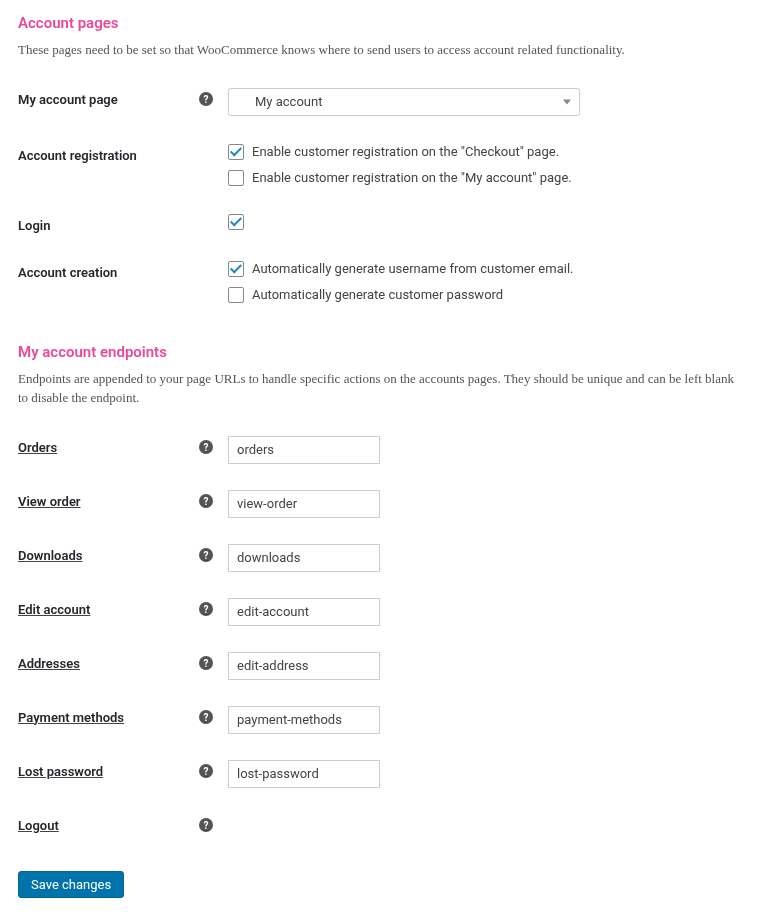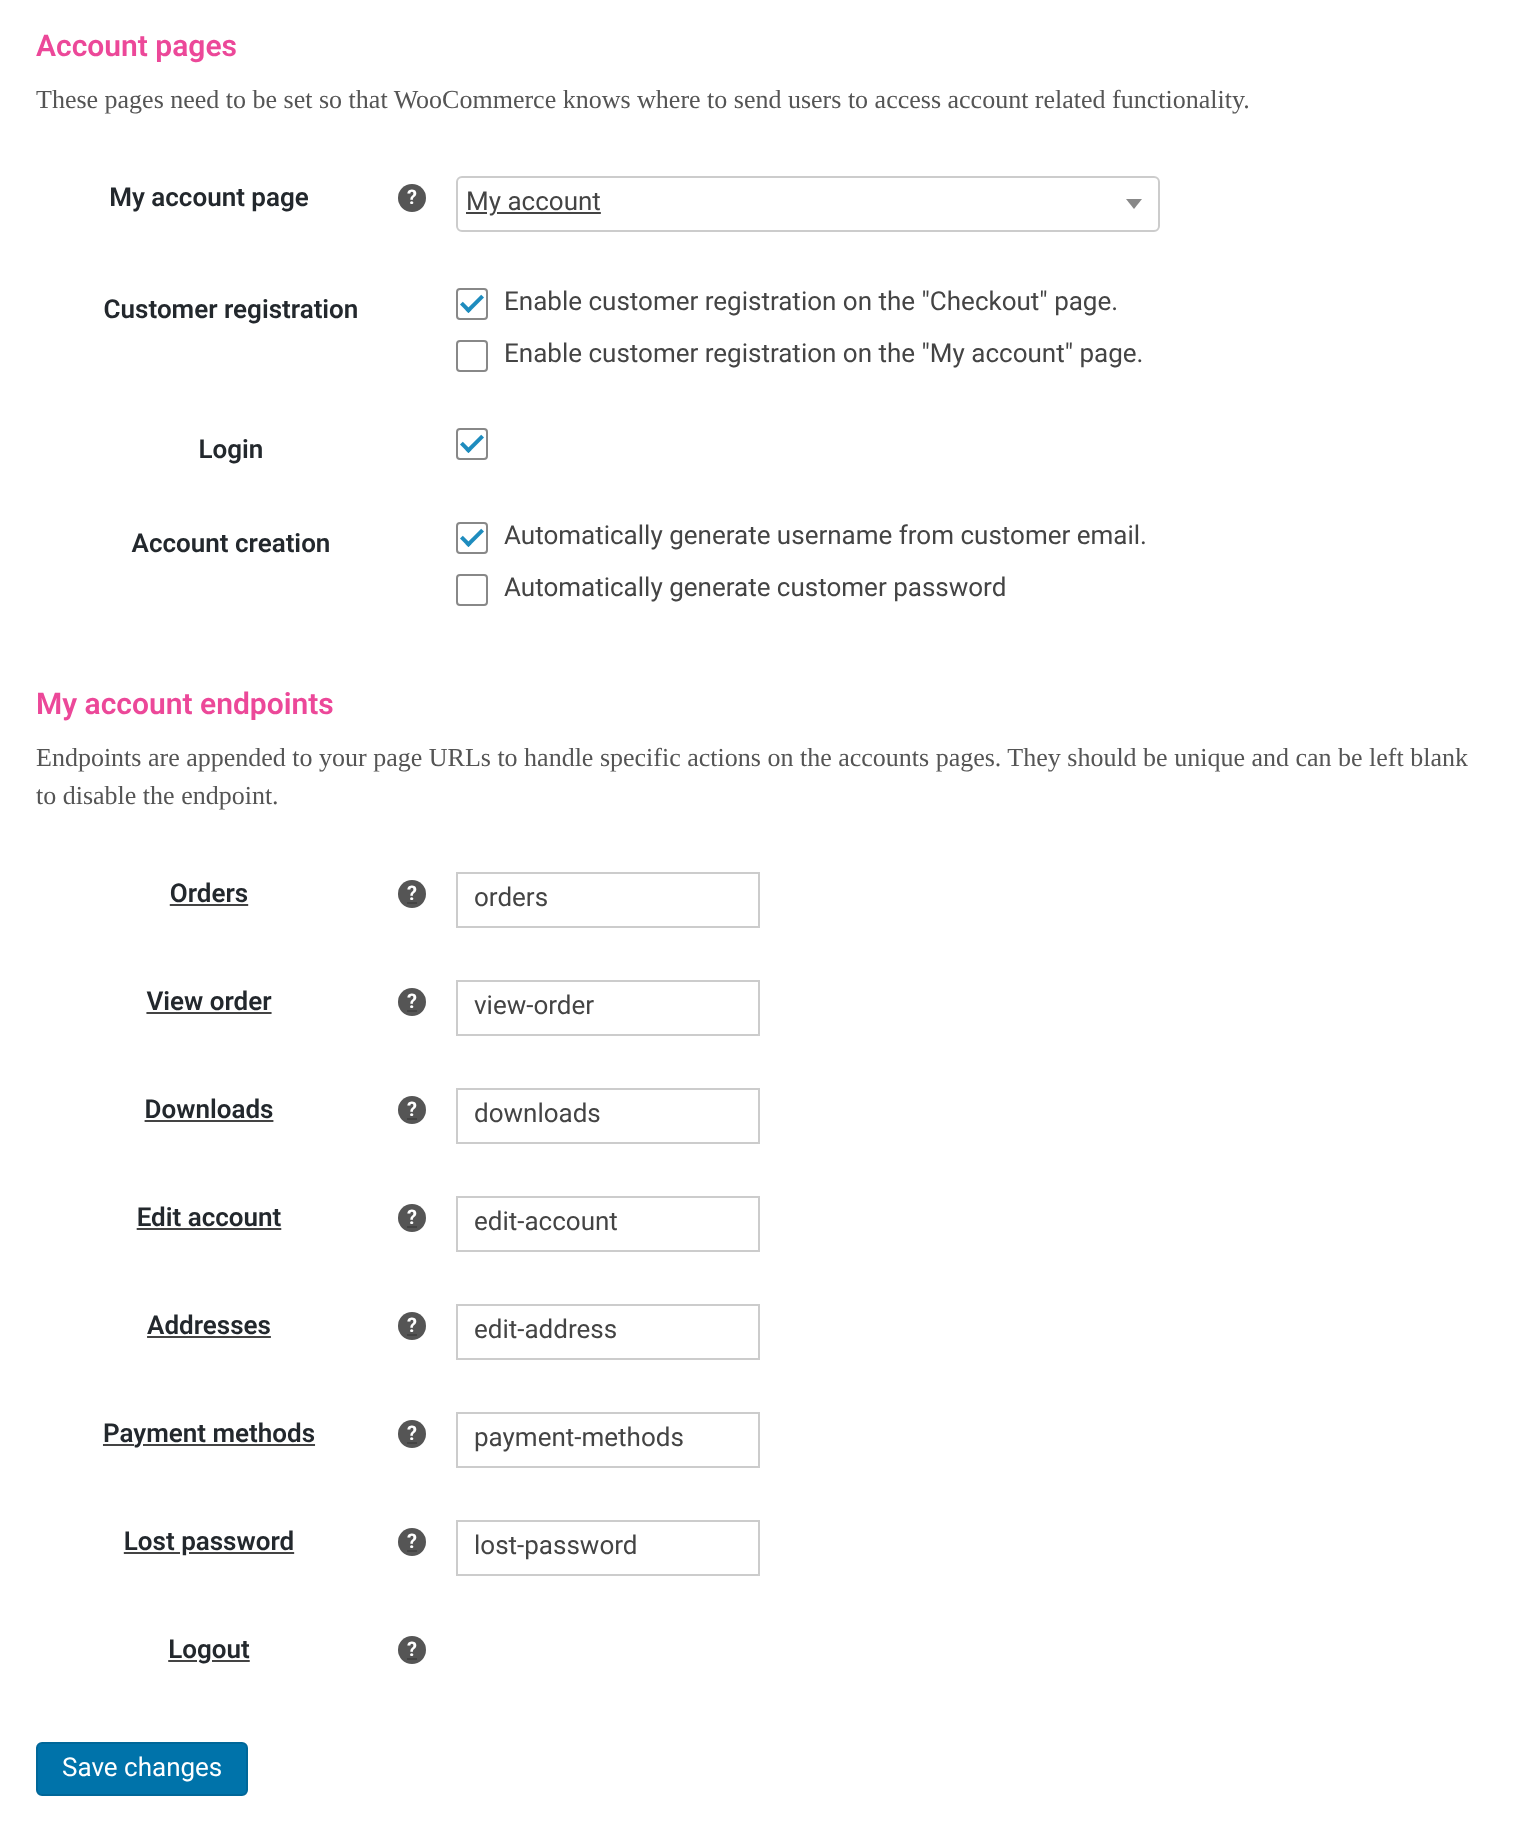--- a/index.html
+++ b/index.html
@@ -29,21 +29,20 @@
       display: flex;
       align-items: flex-start;
       margin-bottom: 28px;
     }
     .form-label-col {
       width: 195px;
       flex: 0 0 195px;
       display: flex;
       align-items: center;
       padding-top: 4px;
-      text-align: center;
     }
     .form-label {
       font-size: 13px;
       font-weight: 600;
       color: #23282d;
       flex: 1;
     }
     .help-icon {
       width: 14px;
       height: 14px;
@@ -64,23 +63,22 @@
     }
     .select-wrap {
       position: relative;
       width: 352px;
       height: 28px;
       border: 1px solid #ccc;
       border-radius: 3px;
       background: #fff;
       display: flex;
       align-items: center;
-      padding: 0 28px 0 4px;
+      padding: 0 28px 0 26px;
       cursor: pointer;
-      text-decoration: underline;
     }
     .select-wrap .caret {
       position: absolute;
       right: 8px;
       top: 50%;
       transform: translateY(-50%);
       width: 0; height: 0;
       border-left: 4px solid transparent;
       border-right: 4px solid transparent;
       border-top: 5px solid #888;
@@ -163,21 +161,21 @@
     <div class="select-wrap">
       <span class="select-value">My account</span>
       <span class="caret"></span>
     </div>
   </div>
 </div>
 
 
 <div class="form-row">
   <div class="form-label-col">
-    <span class="form-label">Customer registration</span>
+    <span class="form-label">Account registration</span>
   </div>
   <div class="form-control-col">
     <div class="checkbox-row">
       <span class="chk checked"></span>
       <span class="chk-label">Enable customer registration on the "Checkout" page.</span>
     </div>
     <div class="checkbox-row">
       <span class="chk"></span>
       <span class="chk-label">Enable customer registration on the "My account" page.</span>
     </div>

